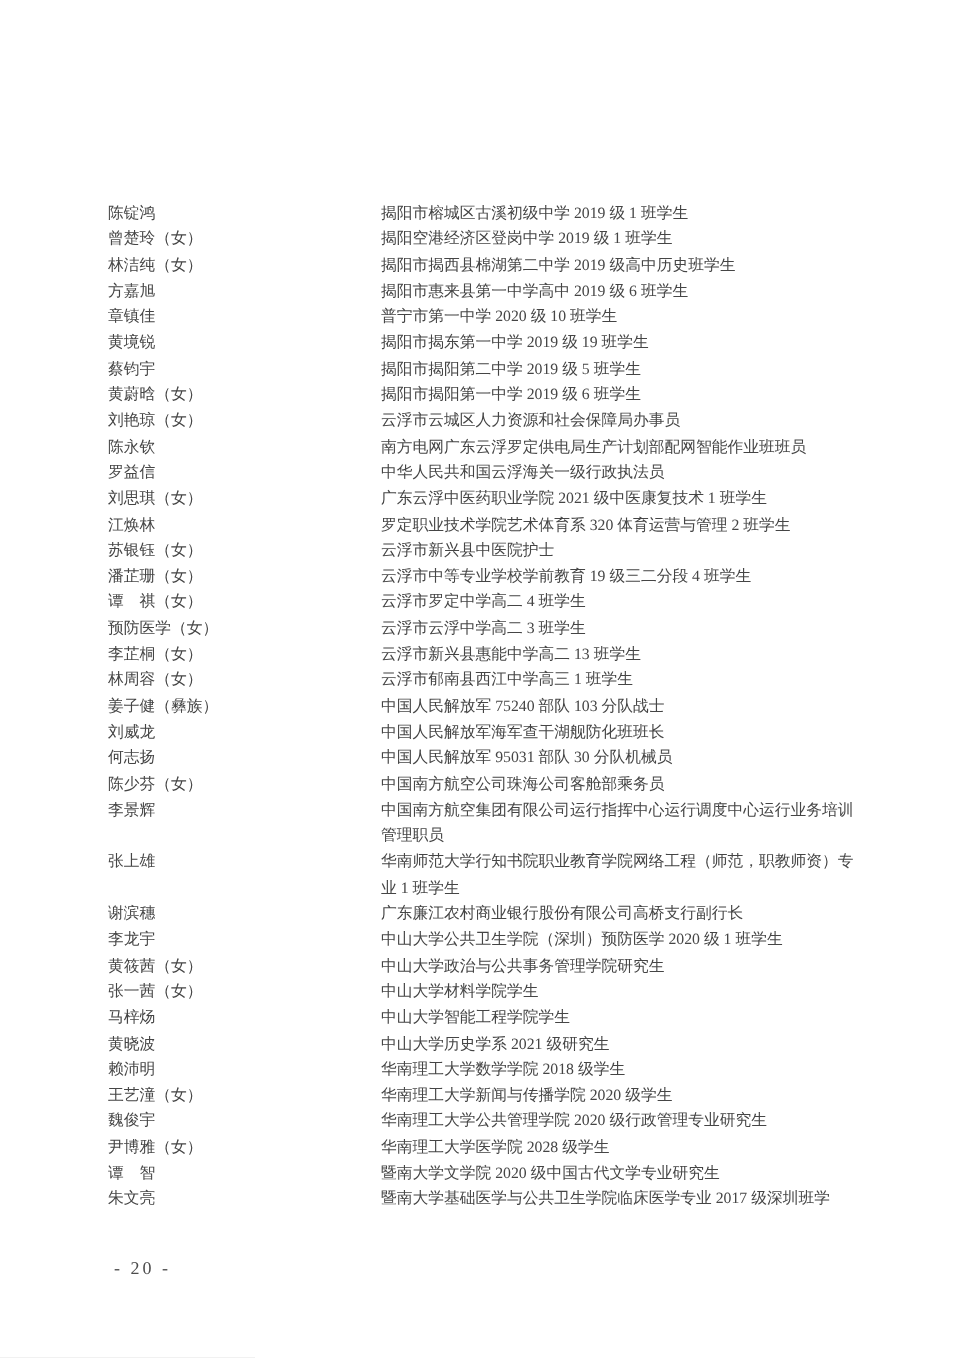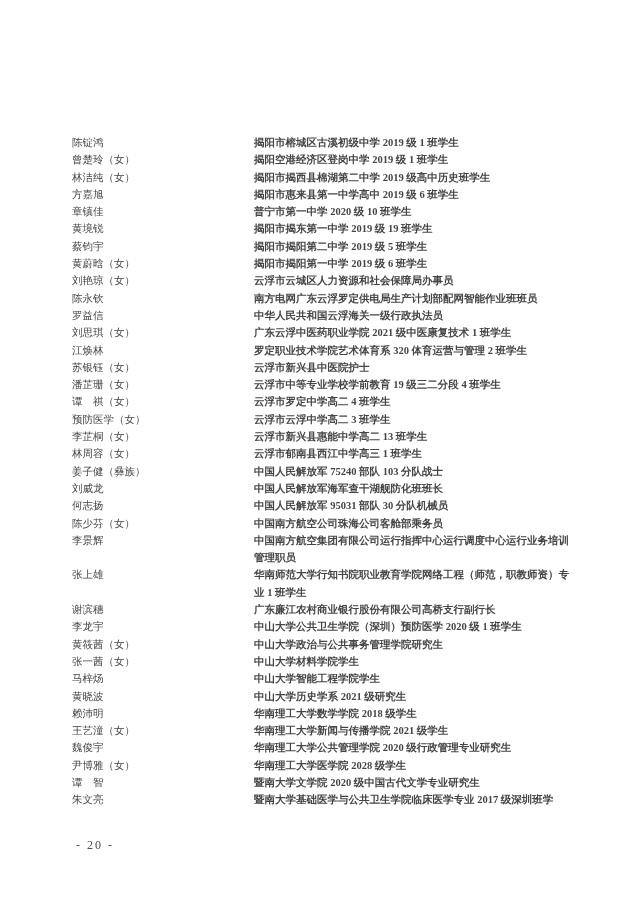--- a/index.html
+++ b/index.html
@@ -30,21 +30,20 @@
     line-height: 17.3px;
   }
   .name-col {
     width: 182px;
     flex-shrink: 0;
     white-space: pre;
   }
   .desc-col {
     width: 322px;
     word-break: break-all;
-    font-weight: bold;
   }
   .page-number {
     position: absolute;
     left: 76px;
     top: 838px;
     font-size: 12px;
     letter-spacing: 2px;
     color: #4c4c4c;
     text-align: right;
   }
@@ -211,21 +210,21 @@
   </div>
 
 
   <div class="row">
     <div class="name-col">赖沛明</div>
     <div class="desc-col">华南理工大学数学学院 2018 级学生</div>
   </div>
 
   <div class="row">
     <div class="name-col">王艺潼（女）</div>
-    <div class="desc-col">华南理工大学新闻与传播学院 2021 级学生</div>
+    <div class="desc-col">华南理工大学新闻与传播学院 2020 级学生</div>
   </div>
 
   <div class="row">
     <div class="name-col">魏俊宇</div>
     <div class="desc-col">华南理工大学公共管理学院 2020 级行政管理专业研究生</div>
   </div>
 
   <div class="row">
     <div class="name-col">尹博雅（女）</div>
     <div class="desc-col">华南理工大学医学院 2028 级学生</div>

